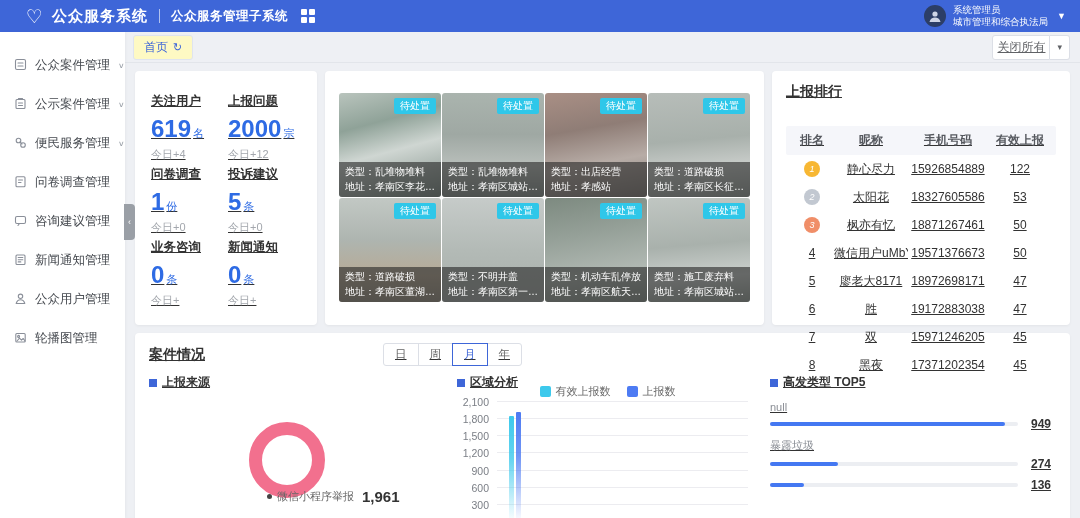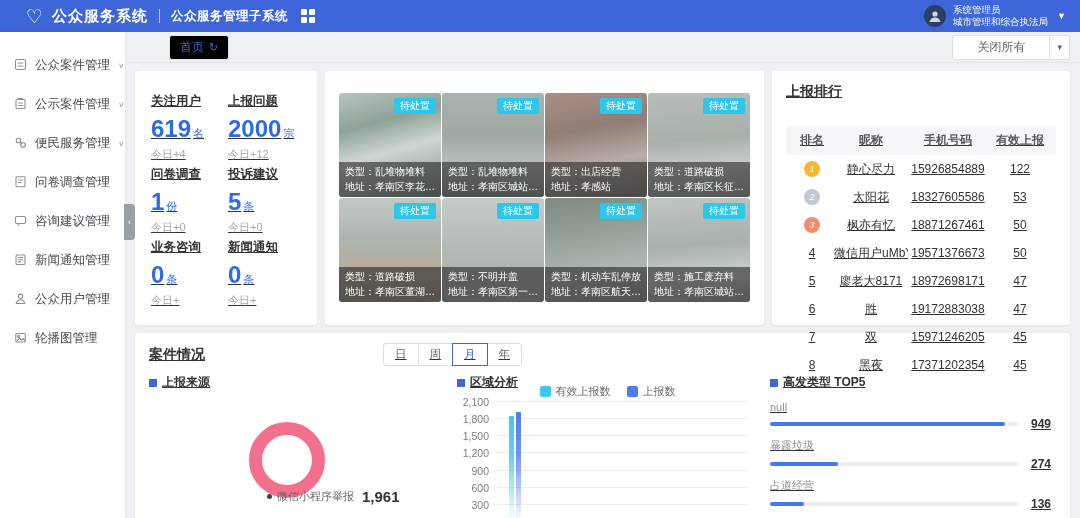--- a/index.html
+++ b/index.html
@@ -24,24 +24,24 @@
   .shell { display:flex; height:486px; }
   .sidebar { width:125px; background:#fff; padding-top:14px; position:relative; flex:none; box-shadow:1px 0 3px rgba(0,0,0,.04); }
   .side-item { display:flex; align-items:center; gap:8px; padding:11px 8px 11px 14px; font-size:12.5px; color:#45494f; cursor:pointer; }
   .side-item svg { flex:none; }
   .side-item .lbl { flex:1; white-space:nowrap; }
   .side-item .chev { font-size:9px; color:#9aa0a8; transform:scaleY(.8); }
   .side-handle { position:absolute; right:-10px; top:172px; width:11px; height:36px; background:#9a9fa6; border-radius:0 4px 4px 0; color:#fff; font-size:9px; display:flex; align-items:center; justify-content:center; cursor:pointer; z-index:5; }
 
   .main { flex:1; display:flex; flex-direction:column; min-width:0; }
   .tabbar { height:31px; display:flex; align-items:center; justify-content:space-between; padding:4px 10px 4px 8px; background:#eef0f4; border-bottom:1px solid #e2e5ea; }
-  .tab { background:#000000; color:#3e66d8; border:1px solid #dfe4ef; border-radius:3px; font-size:12px; padding:3px 10px; display:flex; align-items:center; gap:5px; cursor:pointer;margin-left:36px; }
+  .tab { background:#fef9c3; color:#3e66d8; border:1px solid #dfe4ef; border-radius:3px; font-size:12px; padding:3px 10px; display:flex; align-items:center; gap:5px; cursor:pointer; }
   .tab .refresh { font-size:11px; }
   .tab-actions { display:flex; }
-  .btn-closeall { background:#fff; border:1px solid #dcdfe6; color:#606266; font-size:12px; padding:3px 24px; border-radius:3px 0 0 3px; cursor:pointer; }
+  .btn-closeall { background:#fff; border:1px solid #dcdfe6; color:#606266; font-size:12px; padding:3px 4px; border-radius:3px 0 0 3px; cursor:pointer;text-decoration:underline; }
   .btn-caret { background:#fff; border:1px solid #dcdfe6; border-left:none; color:#606266; font-size:9px; padding:3px 7px; border-radius:0 3px 3px 0; cursor:pointer; }
 
   .content { flex:1; padding:8px 10px; overflow:hidden;text-decoration:underline; }
   .panel { background:#fff; border-radius:4px; box-shadow:0 1px 3px rgba(0,0,0,.05); }
   .row1 { display:flex; gap:8px; height:254px; }
   .row2 { margin-top:8px; height:250px; padding:10px 14px; }
 
   
   .stats { width:182px; flex:none; padding:22px 16px; display:grid; grid-template-columns:1fr 1fr; grid-template-rows:1fr 1fr 1fr; gap:4px; }
   .stat .s-label { font-size:12.5px; font-weight:bold; color:#333; }
@@ -508,21 +508,20 @@
                   <div class="t5row">
                     <div class="t5label">暴露垃圾</div>
                     <div class="t5barline">
                       <div class="t5track">
                         <div class="t5fill" style="width: 27.4%; background: rgb(68, 120, 242);"></div>
                       </div>
                       <div class="t5val">274</div>
                     </div>
                   </div>
                   <div class="t5row">
-                    <div class="t5label">占道经营</div>
                     <div class="t5barline">
                       <div class="t5track">
                         <div class="t5fill" style="width: 13.6%; background: rgb(68, 120, 242);"></div>
                       </div>
                       <div class="t5val">136</div>
                     </div>
                   </div>
                 </div>
             </div>
           </div>

